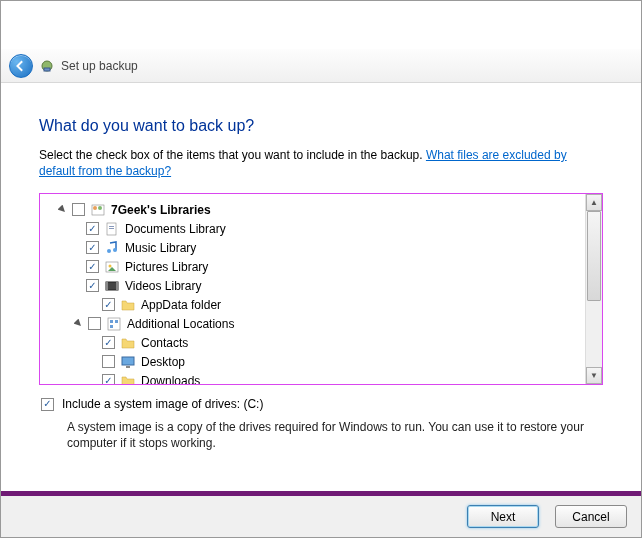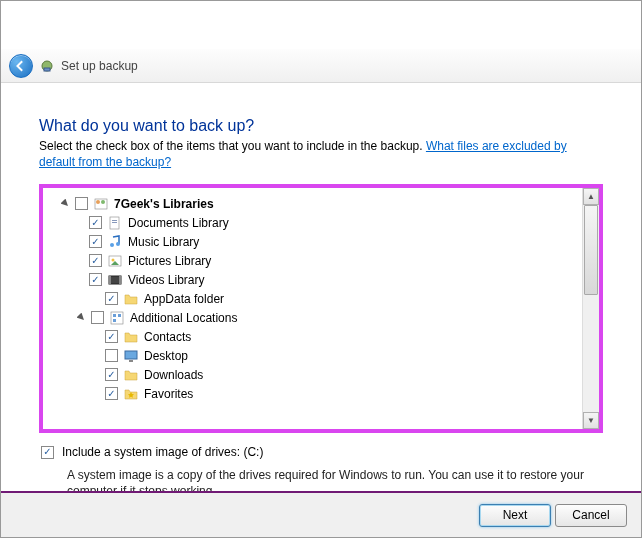--- a/index.html
+++ b/index.html
@@ -43,25 +43,25 @@
 .title-text { color: #444; }
 .content {
   padding: 24px 38px 0 38px;
 }
 h1 {
   font-size: 16px;
   font-weight: normal;
   color: #003399;
   margin: 10px 0 0 0;
 }
-.intro { color: #000; margin: 4px 0 14px 0; line-height: 1.3; }
+.intro { color: #000; margin: 13px 0 14px 0; line-height: 1.3; }
 .intro a { color: #0066cc; text-decoration: underline; }
 .tree-wrap {
-  border: 4px solid #d946ef;
-  height: 249px;
+  border: 1px solid #d946ef;
+  height: 192px;
   position: relative;
   background: #fff;
   display: flex;
 }
 .tree-scroll {
   flex: 1;
   overflow: hidden;
   padding: 6px 0 0 4px;
 }
 .sbar {
@@ -93,23 +93,23 @@
 .mini-icon { width:16px; height:16px; display:inline-flex; align-items:center; justify-content:center; margin:0 2px 0 1px; }
 .node-label { padding-left:1px; }
 .bold { font-weight: bold; }
 .sys-row { margin-top:12px; display:flex; align-items:center; gap:6px; }
 .sys-desc { margin: 8px 0 0 28px; line-height:1.35; color:#222; max-width: 540px;}
 .btn-bar {
   position:absolute;
   bottom:0; left:0; right:0;
   height: 46px;
   background: #f0f0f0;
-  border-top: 2px solid #701a75;
+  border-top: 5px solid #701a75;
   display:flex; align-items:center; justify-content:flex-end;
-  padding: 0 14px; gap:4px;
+  padding: 0 14px; gap:16px;
 }
 .btn {
   min-width: 72px; height:23px;
   border: 1px solid #8a8a8a;
   background: linear-gradient(#fdfdfd,#e6e6e6);
   border-radius: 3px;
   font-family: inherit; font-size:12px;
   padding: 0 10px;
 }
 .btn.primary {

